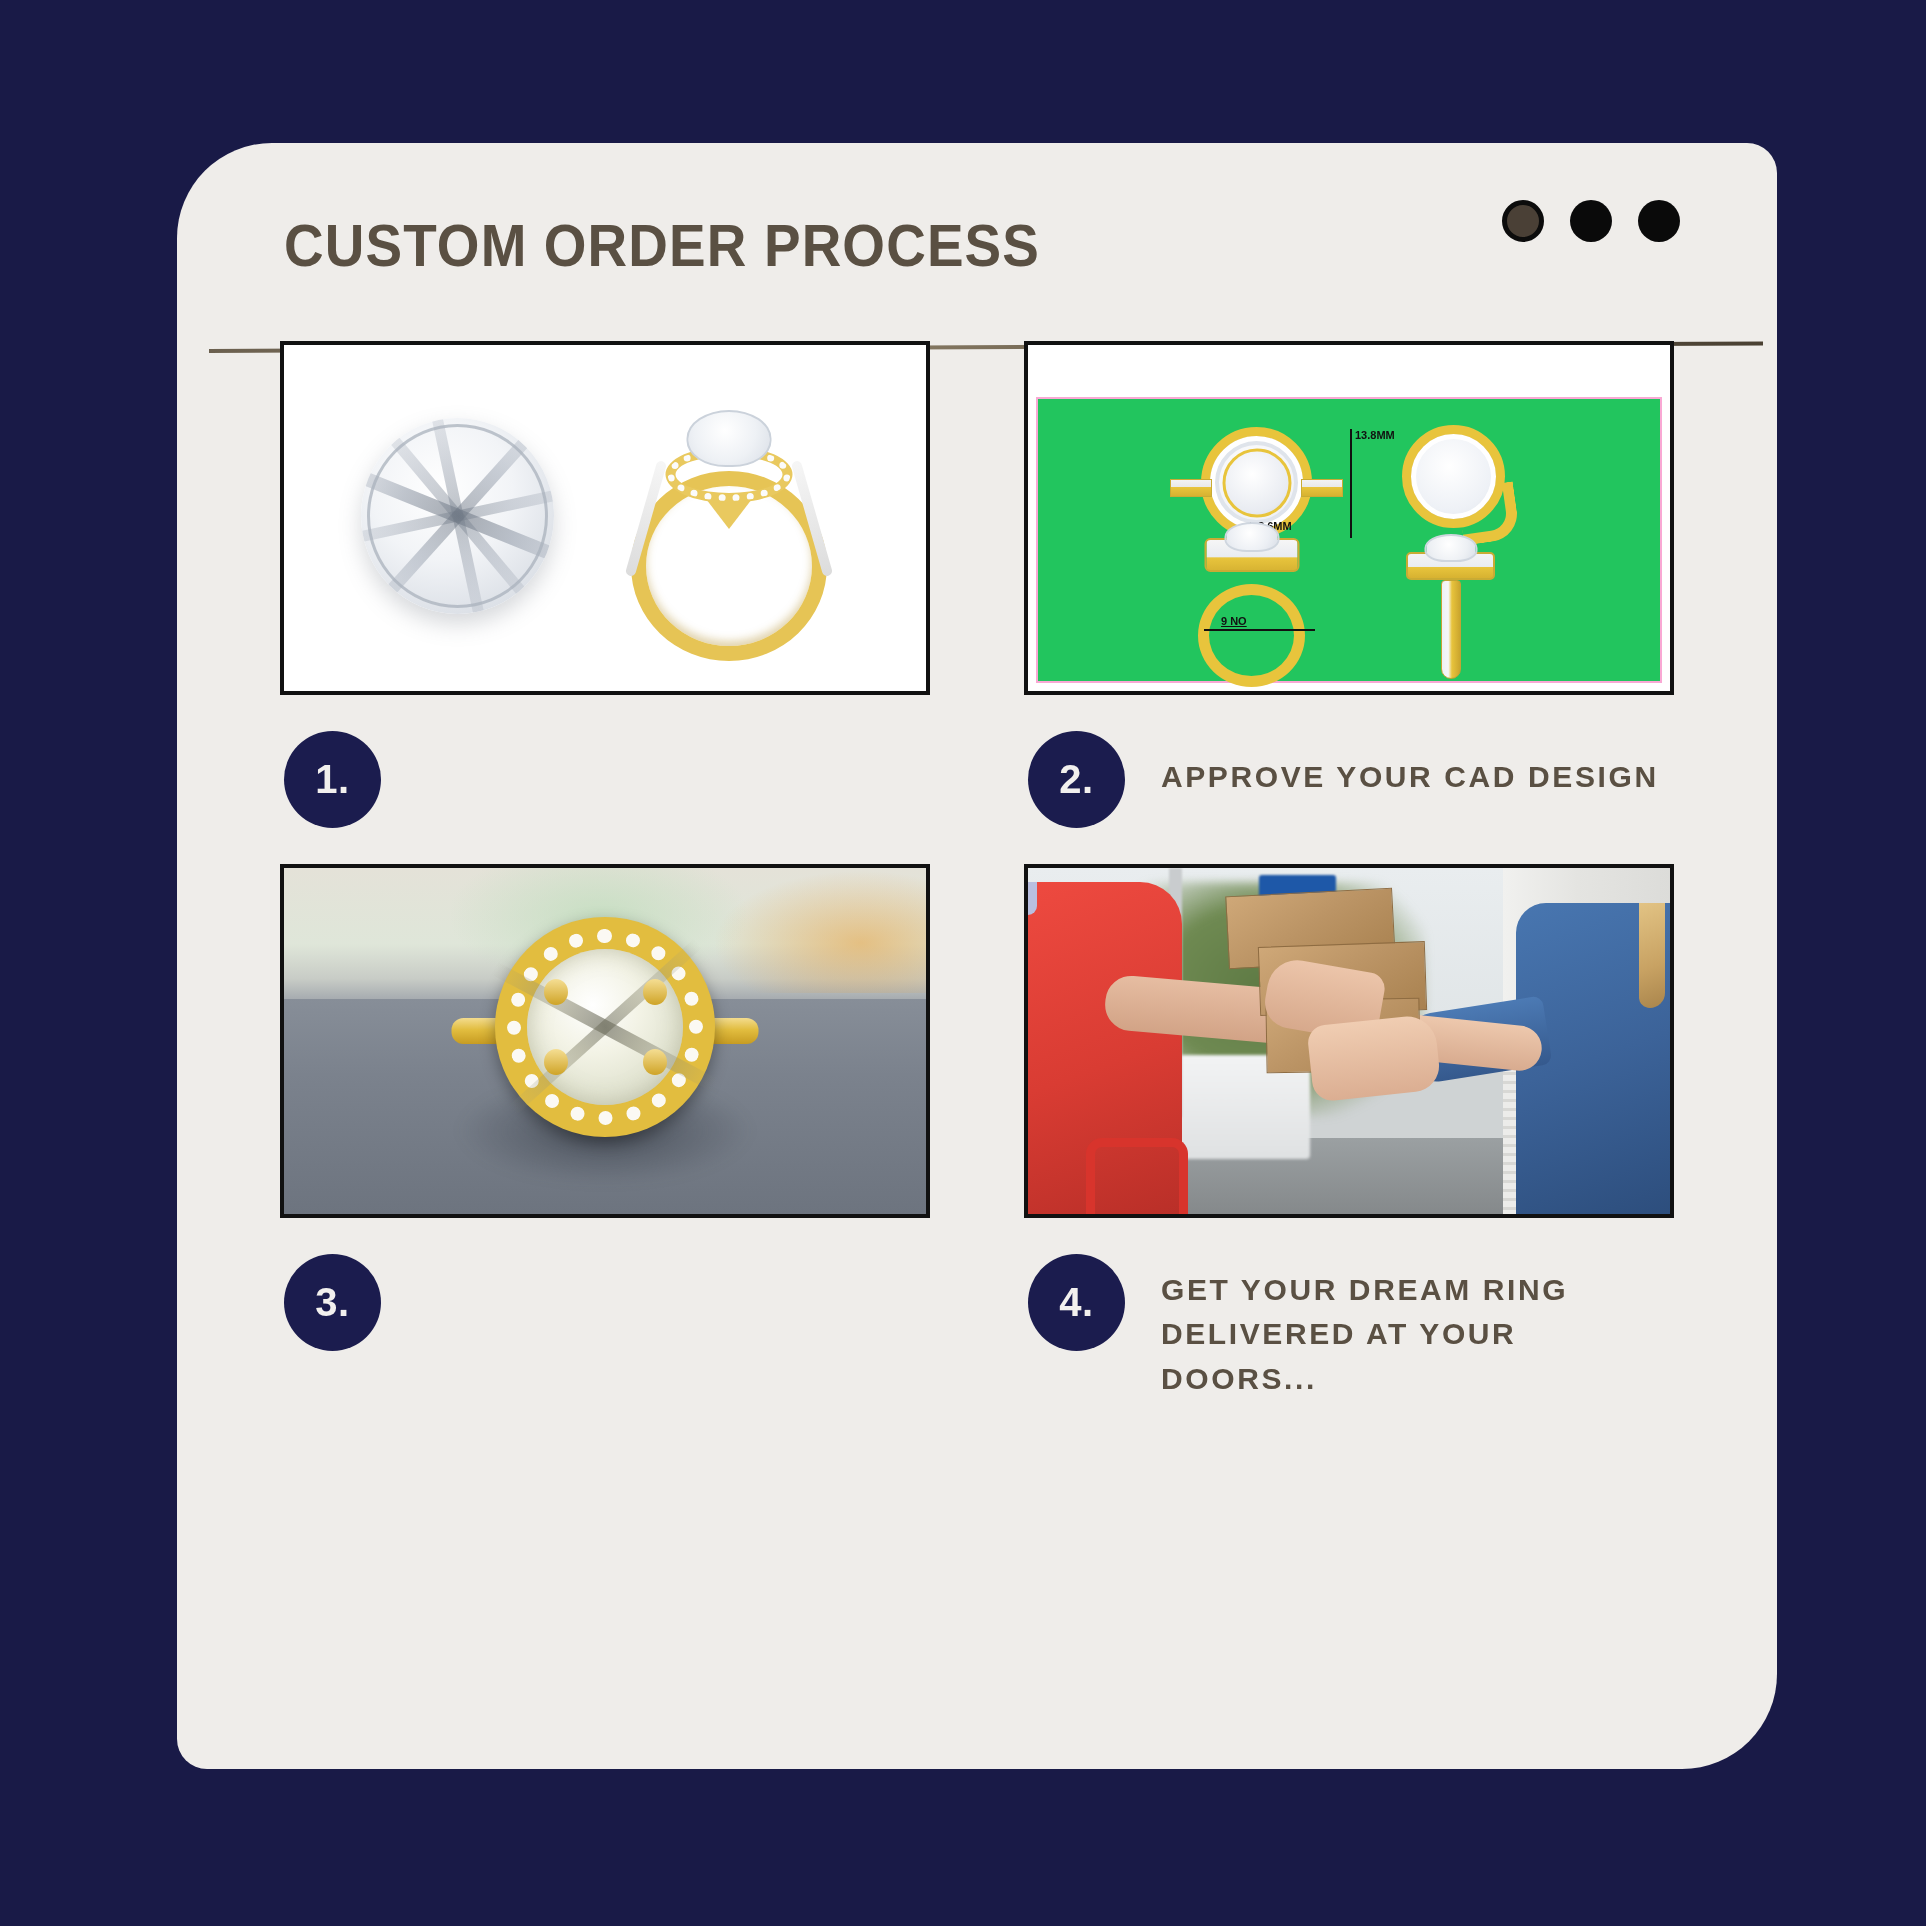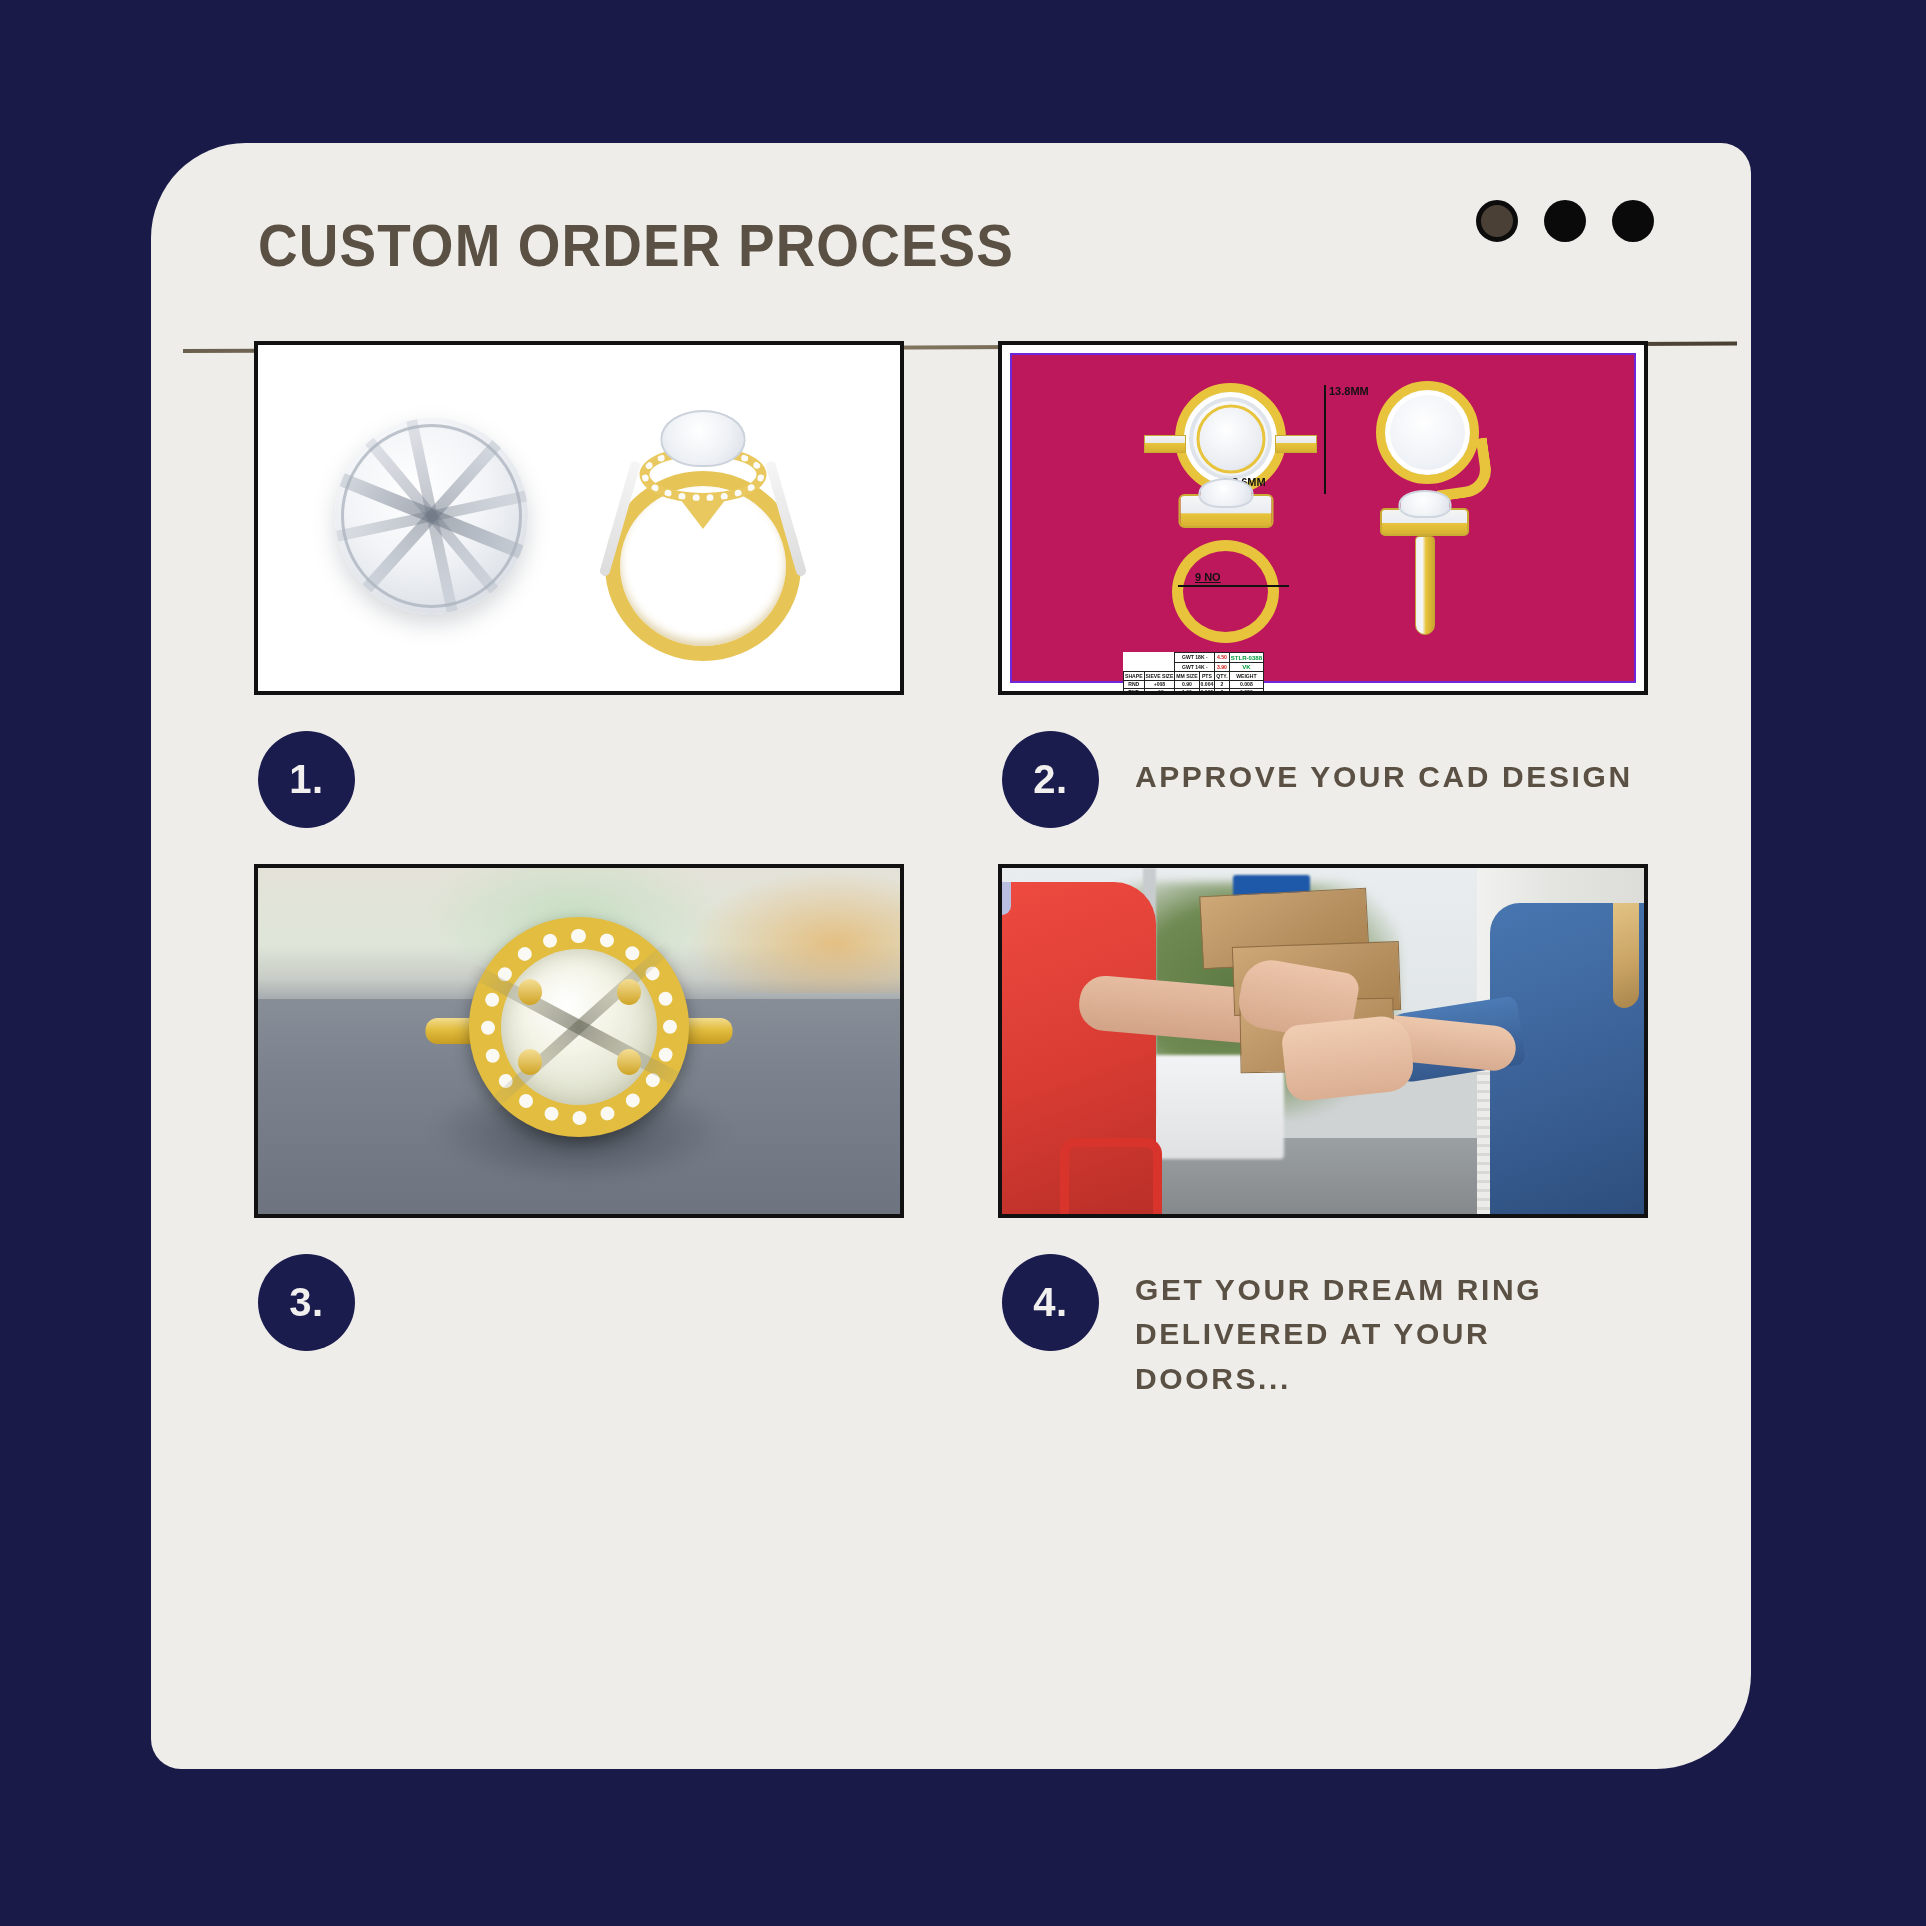--- a/index.html
+++ b/index.html
@@ -12,21 +12,21 @@
 
   body {
     background: #191a47;
     font-family: "Liberation Sans", sans-serif;
     position: relative;
   }
 
   
   #card {
     position: absolute;
-    left: 151px;
+    left: 177px;
     top: 143px;
     width: 1600px;
     height: 1626px;
     background: #efedea;
     border-radius: 95px 0px 0px 95px;
   }
   
   #card {
     border-top-left-radius: 95px;
     border-top-right-radius: 30px;
@@ -242,22 +242,23 @@
     border-left: 26px solid transparent;
     border-right: 26px solid transparent;
     border-top: 34px solid #e9c95f;
   }
 
   
   .img2 { background: #ffffff; }
   .cad-sheet {
     position: absolute;
     inset: 8px;
-    background: #be185d;
-    border: 2px solid #6d28d9;
+    background: #22c55e;
+    border: 2px solid #f9a8d4;
+    margin-top: 44px;
   }
   .cad-view { position: absolute; }
   .cad-ring-top {
     width: 111px; height: 111px;
     border-radius: 50%;
     border: 9px solid #e8c43c;
     background: radial-gradient(circle at 45% 38%, #ffffff 0%, #f1f3f7 60%, #e2e6ed 100%);
     box-shadow: inset 0 0 0 5px #ffffff, inset 0 0 0 9px #dfe4eb;
   }
   .cad-ring-top::after {

